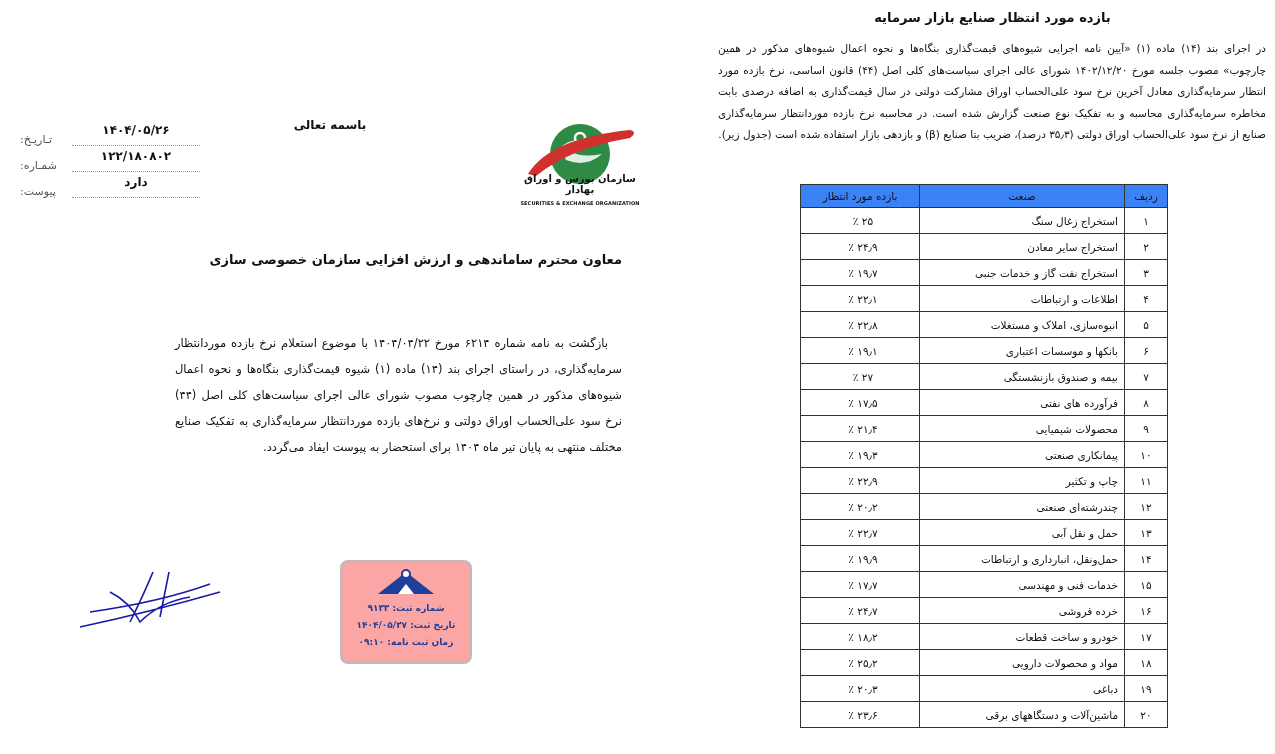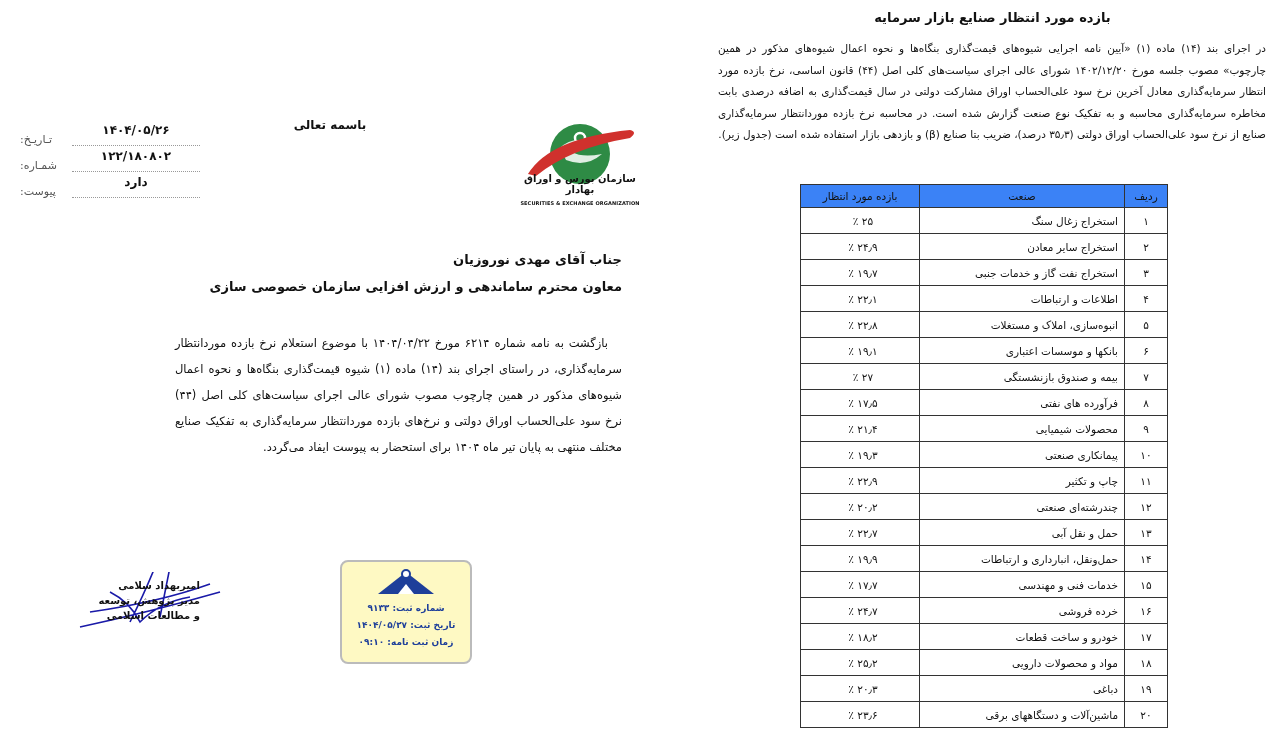--- a/index.html
+++ b/index.html
@@ -26,21 +26,21 @@
     .recipient .name { font-size: 13px; margin-bottom: 12px; }
     .recipient .title { font-size: 13px; }
 
     .letter-body { left: 175px; top: 330px; width: 447px; text-align: justify; font-size: 11.5px; line-height: 26px; }
     .letter-body .greet { text-align: right; }
     .letter-body p { margin: 0; text-indent: 14px; }
 
     .signature { left: 70px; top: 572px; width: 160px; height: 70px; }
     .sig-text { position: absolute; right: 30px; top: 6px; font-size: 10px; font-weight: bold; line-height: 15px; text-align: right; }
 
-    .stamp { left: 340px; top: 560px; width: 128px; height: 100px; border: 2px solid #bbb; border-radius: 8px; background: #fef9c3; }
+    .stamp { left: 340px; top: 560px; width: 128px; height: 100px; border: 2px solid #bbb; border-radius: 8px; background: #fca5a5; }
     .stamp-lines { position: absolute; left: 0; right: 0; top: 38px; text-align: center; color: #1e3f9a; font-weight: bold; font-size: 9px; line-height: 17px; }
 
     
     .doc-title { left: 720px; top: 10px; width: 545px; text-align: center; font-weight: bold; font-size: 13px; }
     .doc-para { left: 718px; top: 38px; width: 548px; text-align: justify; font-size: 10.5px; line-height: 21.5px; }
 
     table.rates { position: absolute; left: 800px; top: 184px; width: 368px; border-collapse: collapse; font-size: 10.5px; }
     table.rates th, table.rates td { border: 1px solid #333; height: 25px; padding: 0 6px; }
     table.rates th { background: #3b82f6; font-weight: normal; height: 22px; }
     table.rates td.c-idx { width: 30px; text-align: center; }
@@ -78,37 +78,31 @@
     <circle cx="70" cy="36" r="30" fill="#2e8b45"></circle>
     <path d="M50 30 Q62 18 80 24 Q68 26 62 34 Q72 40 92 36 Q76 50 56 42 Z" fill="#ffffff" opacity="0.85"></path>
     <circle cx="70" cy="20" r="5" fill="none" stroke="#ffffff" stroke-width="2.5"></circle>
     <path d="M18 56 Q40 20 120 12 Q128 14 120 20 Q60 30 26 58 Z" fill="#d0312d"></path>
   </svg>
   <div class="logo-fa rtl">سازمان بورس و اوراق بهادار</div>
   <div class="logo-en">SECURITIES &amp; EXCHANGE ORGANIZATION</div>
 </div>
 
 <div class="abs recipient rtl">
-  <div class="name">جناب آقای مهدی نوروزیان</div>
   <div class="title">معاون محترم ساماندهی و ارزش افزایی سازمان خصوصی سازی</div>
 </div>
 
 <div class="abs letter-body rtl">
   <p>بازگشت به نامه شماره ۶۲۱۴ مورخ ۱۴۰۴/۰۴/۲۲ با موضوع استعلام نرخ بازده موردانتظار سرمایه‌گذاری، در راستای اجرای بند (۱۴) ماده (۱) شیوه قیمت‌گذاری بنگاه‌ها و نحوه اعمال شیوه‌های مذکور در همین چارچوب مصوب شورای عالی اجرای سیاست‌های کلی اصل (۴۴) نرخ سود علی‌الحساب اوراق دولتی و نرخ‌های بازده موردانتظار سرمایه‌گذاری به تفکیک صنایع مختلف منتهی به پایان تیر ماه ۱۴۰۴ برای استحضار به پیوست ایفاد می‌گردد.</p>
 </div>
 
 <div class="abs signature">
   <svg width="160" height="70" viewBox="0 0 160 70" style="position:absolute;left:0;top:0">
     <path d="M10 55 Q80 40 150 20 M20 40 Q90 30 140 12 M60 50 Q75 20 85 -5 M90 45 Q95 20 100 -5 M40 20 Q60 30 70 50 Q90 30 120 25" fill="none" stroke="#1a1aa8" stroke-width="1.6"></path>
   </svg>
-  <div class="sig-text rtl">
-    <div>امیربهداد سلامی</div>
-    <div>مدیر پژوهش، توسعه</div>
-    <div>و مطالعات اسلامی</div>
-  </div>
 </div>
 
 <div class="abs stamp">
   <svg width="60" height="28" viewBox="0 0 60 28" style="position:absolute;left:34px;top:6px">
     <path d="M2 26 L30 4 L58 26 Z" fill="#1e3f9a"></path>
     <path d="M22 26 L30 16 L38 26 Z" fill="#ffffff"></path>
     <circle cx="30" cy="6" r="4" fill="#ffffff" stroke="#1e3f9a" stroke-width="2"></circle>
   </svg>
   <div class="stamp-lines rtl">
     <div>شماره ثبت: ۹۱۳۳</div>

